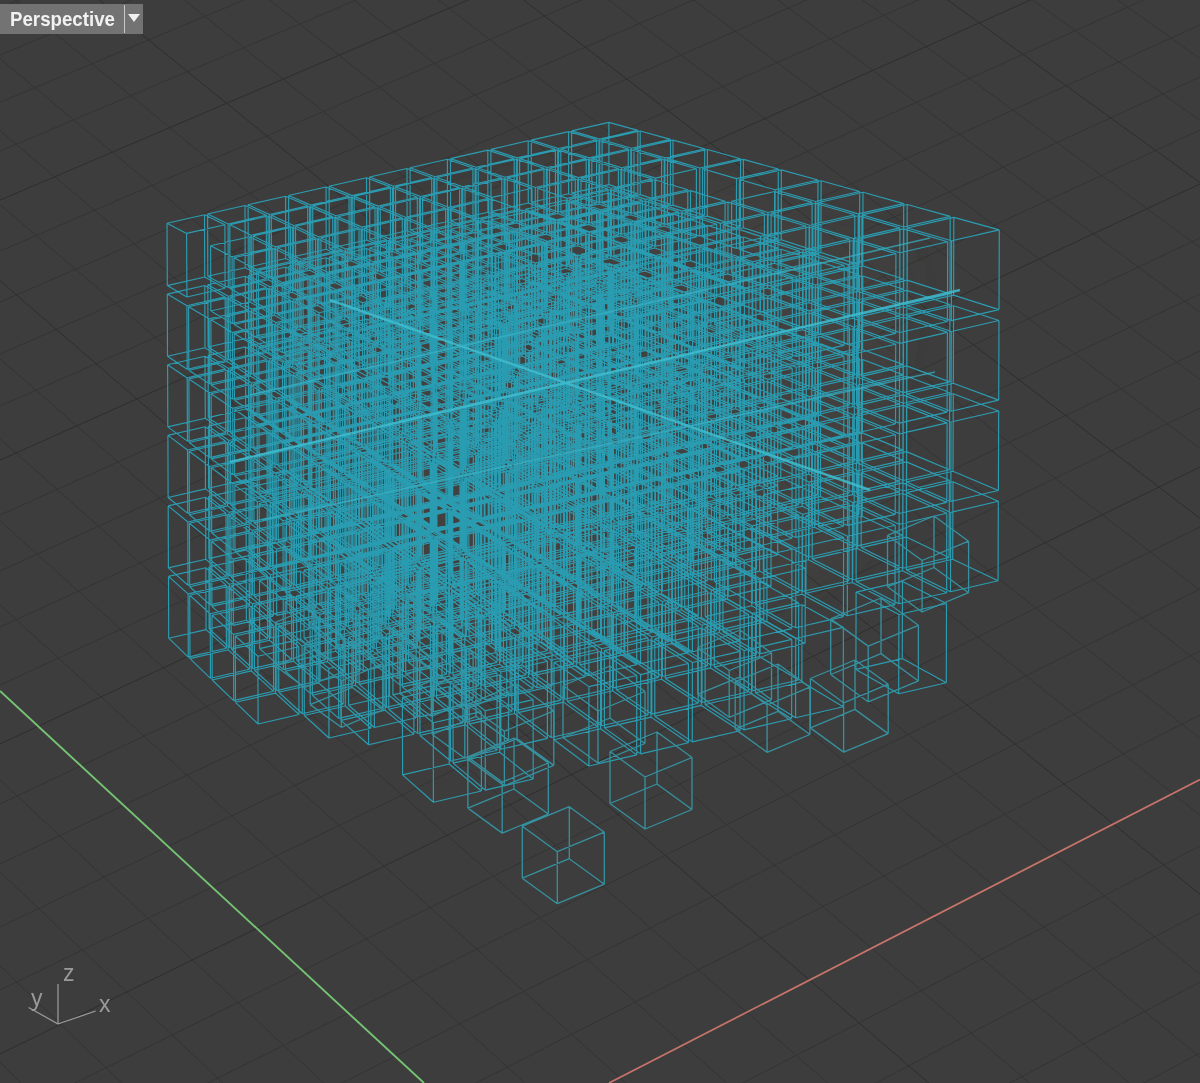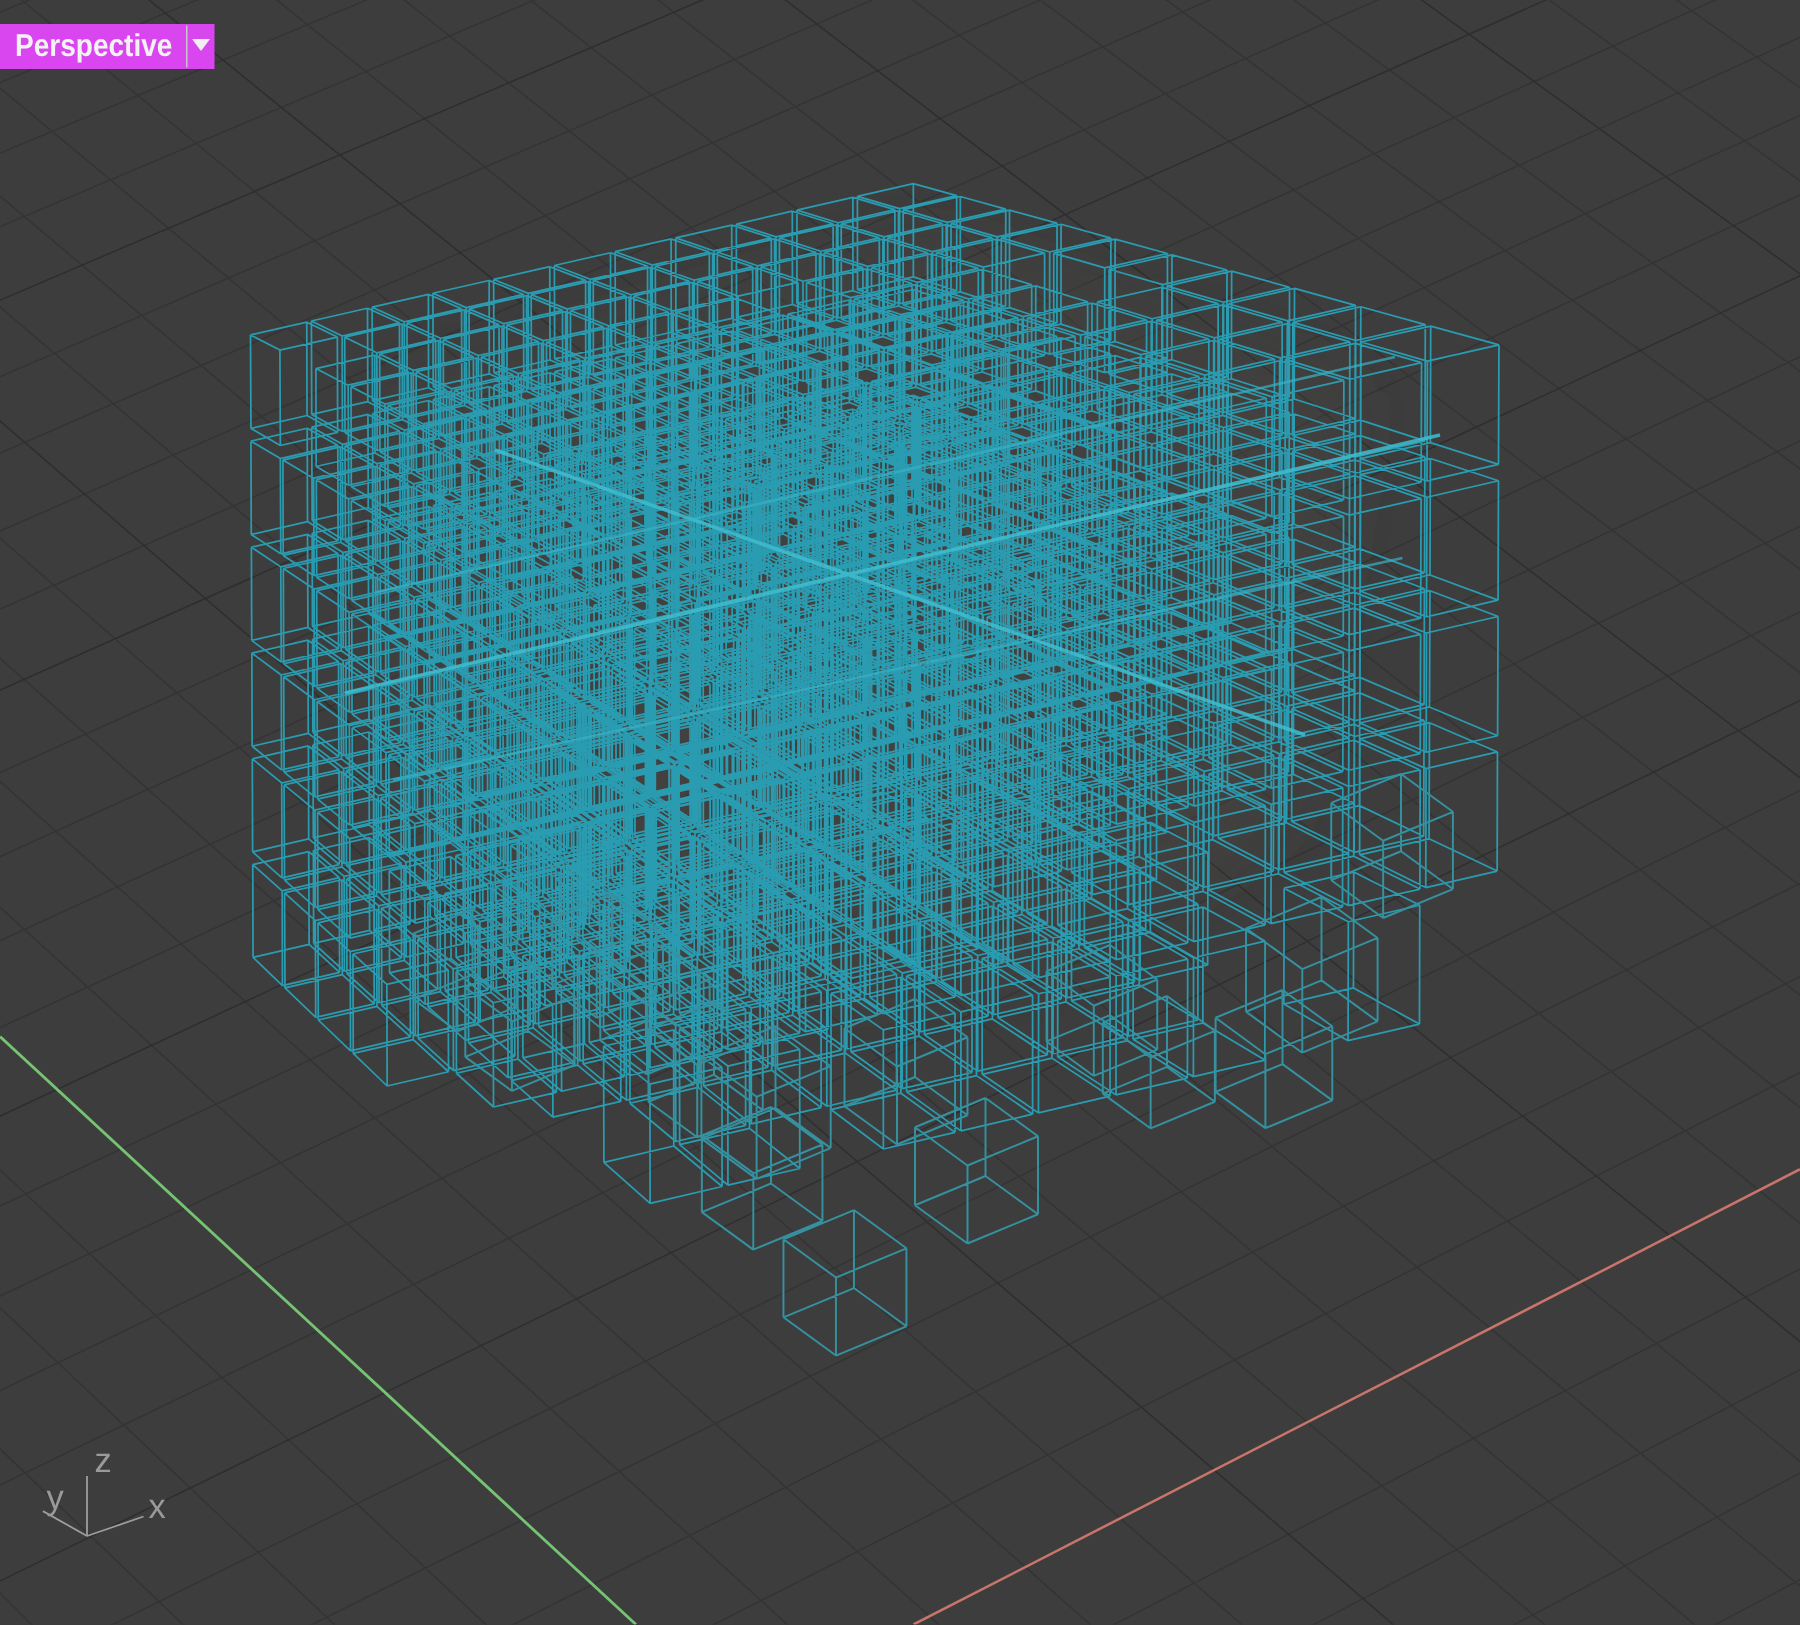--- a/index.html
+++ b/index.html
@@ -1,14 +1,14 @@
 <!DOCTYPE html>
 <html><head><meta charset="utf-8"><style>
 html,body{margin:0;padding:0;background:#3d3d3d;width:1200px;height:1083px;overflow:hidden}
-#tab{position:absolute;left:0;top:16px;width:143px;height:30px;background:#d946ef}
+#tab{position:absolute;left:0;top:4px;width:143px;height:30px;background:#737373}
 #tab .lbl{position:absolute;left:10px;top:3px;color:#f2f2f2;font-family:"Liberation Sans",sans-serif;font-weight:bold;font-size:21px;line-height:23px;transform:scaleX(0.89);transform-origin:0 0;white-space:nowrap}
 #tab .sep{position:absolute;left:124px;top:1px;width:1px;height:28px;background:#c8c8c8}
 #tab .tri{position:absolute;left:128px;top:10px;width:0;height:0;border-left:6.5px solid transparent;border-right:6.5px solid transparent;border-top:8.5px solid #f0f0f0}
 svg{position:absolute;left:0;top:0}
 </style></head><body>
 <svg width="1200" height="1083" viewBox="0 0 1200 1083">
     <defs>
       <filter id="b" x="-5%" y="-5%" width="110%" height="110%">
         <feGaussianBlur stdDeviation="0.3"></feGaussianBlur>
       </filter>

